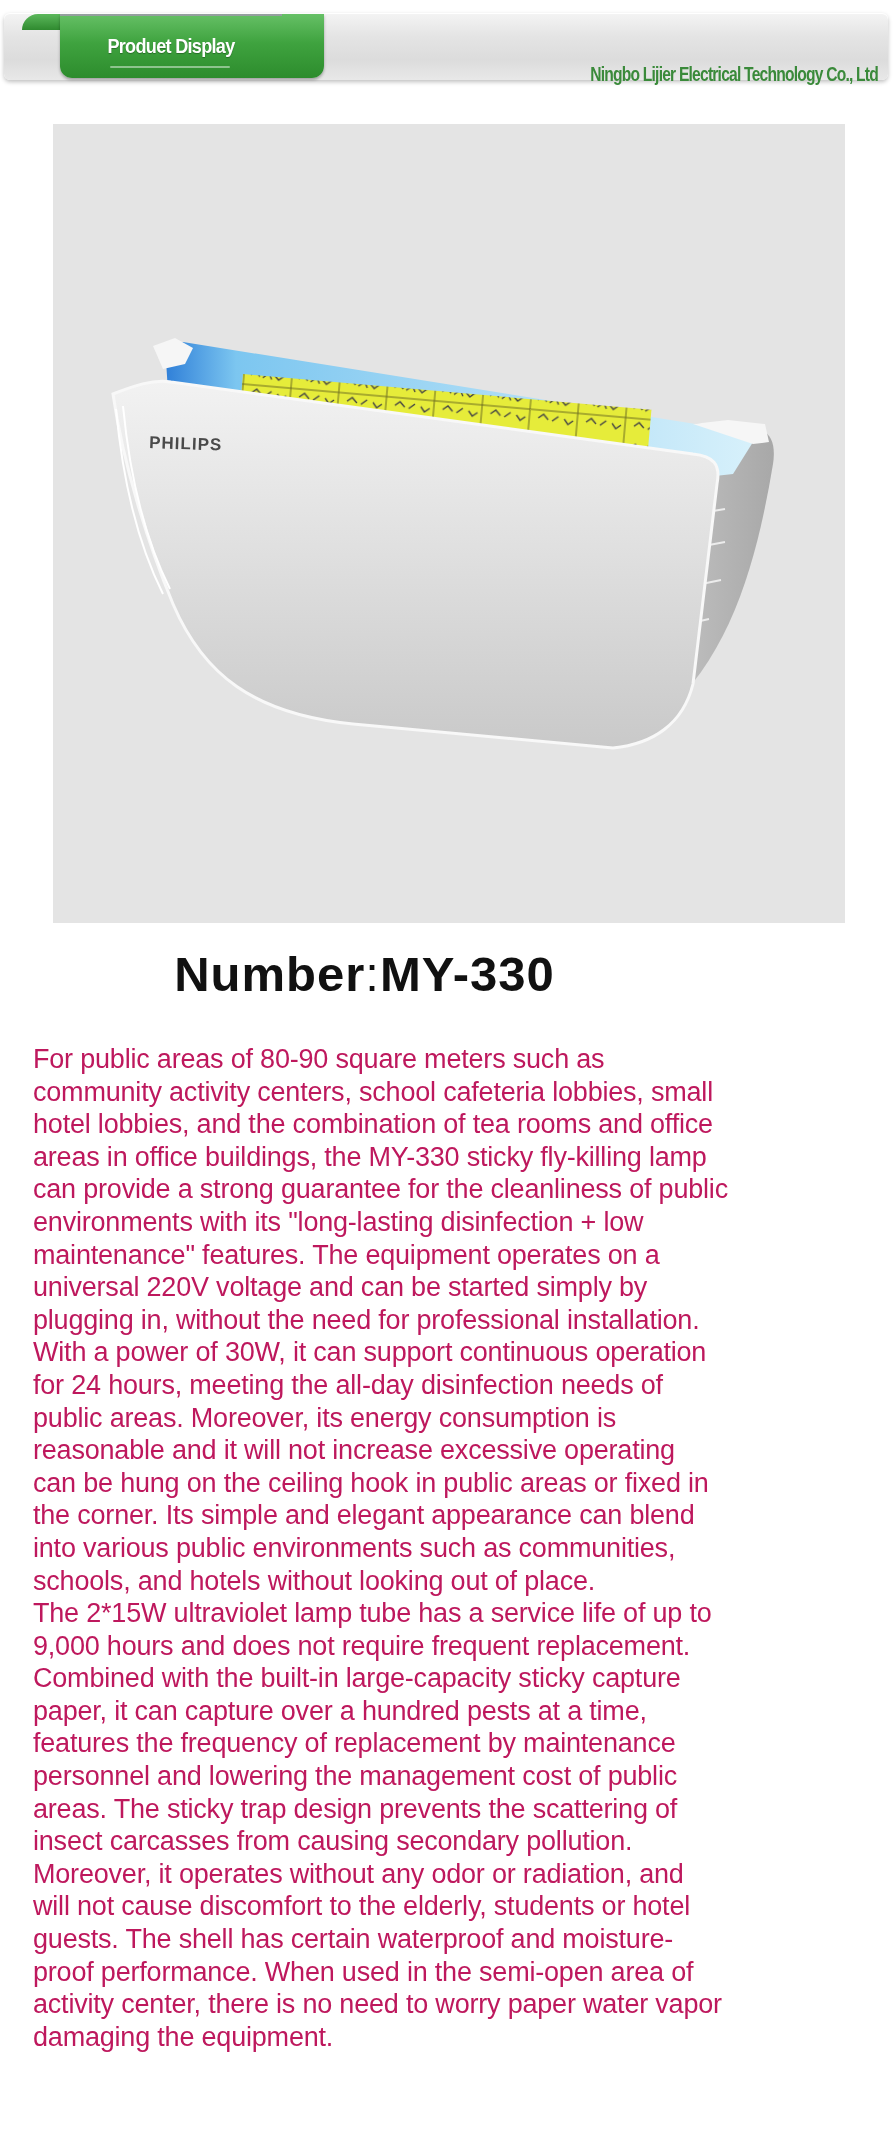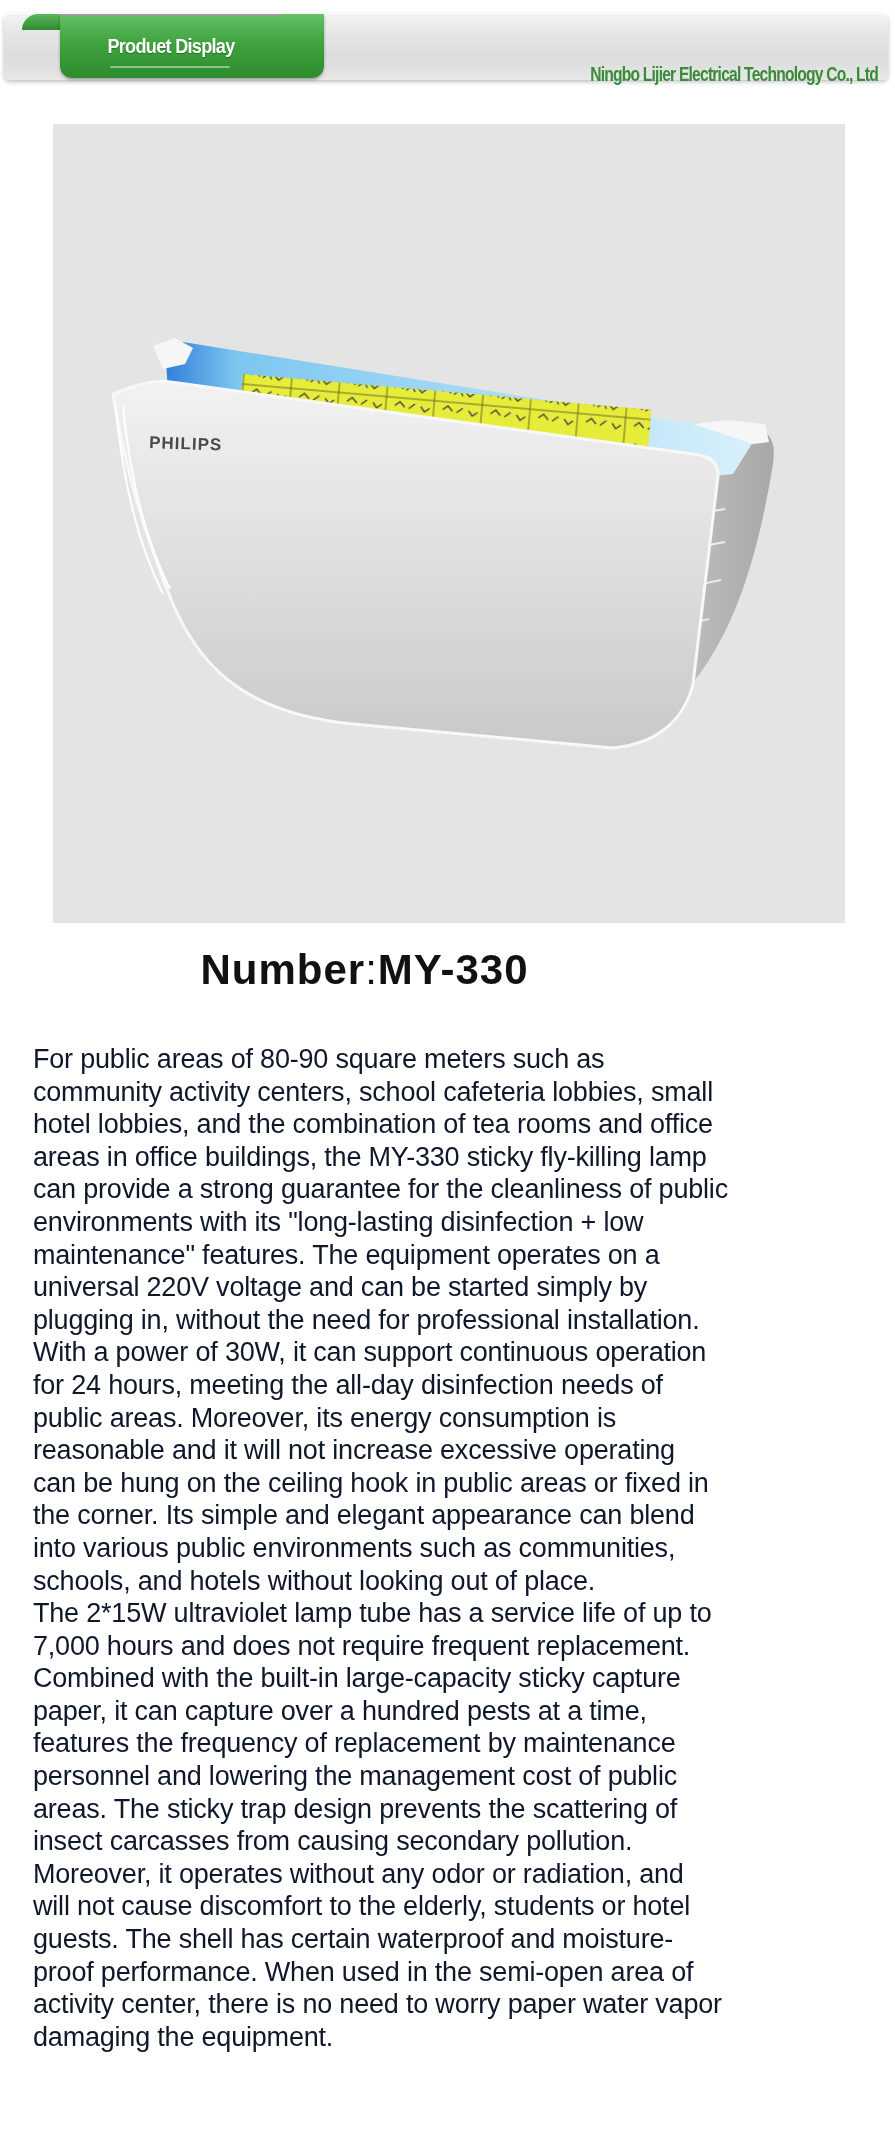--- a/index.html
+++ b/index.html
@@ -50,29 +50,29 @@
   
   .product-image {
     position: absolute; left: 53px; top: 124px; width: 792px; height: 799px;
     background: #e4e4e4;
   }
   .lamp { position: absolute; left: 0; top: 0; width: 792px; height: 799px; }
 
   
   .title {
     position: absolute; left: 0; top: 946px; width: 729px; text-align: center;
-    font-size: 42px; font-weight: bold; color: #111; letter-spacing: 1px;
+    font-size: 49px; font-weight: bold; color: #111; letter-spacing: 1px;
     font-family: "Liberation Sans", sans-serif;
   }
   .title .colon { font-weight: normal; }
 
   
   .body-text {
     position: absolute; left: 33px; top: 1043px; width: 850px;
-    font-size: 27px; line-height: 32.6px; color: #0f172a;
+    font-size: 27px; line-height: 32.6px; color: #be185d;
     font-family: "Liberation Sans", sans-serif; letter-spacing: -0.2px;
   }
   .body-text .line { display: block; white-space: nowrap; }
 </style>
 </head>
 <body>
 
 <div class="banner">
   <div class="banner-bar">
     <div class="company">Ningbo Lijier Electrical Technology Co., Ltd</div>
@@ -148,21 +148,21 @@
   <span class="line">plugging in, without the need for professional installation.</span>
   <span class="line">With a power of 30W, it can support continuous operation</span>
   <span class="line">for 24 hours, meeting the all-day disinfection needs of</span>
   <span class="line">public areas. Moreover, its energy consumption is</span>
   <span class="line">reasonable and it will not increase excessive operating</span>
   <span class="line">can be hung on the ceiling hook in public areas or fixed in</span>
   <span class="line">the corner. Its simple and elegant appearance can blend</span>
   <span class="line">into various public environments such as communities,</span>
   <span class="line">schools, and hotels without looking out of place.</span>
   <span class="line">The 2*15W ultraviolet lamp tube has a service life of up to</span>
-  <span class="line">7,000 hours and does not require frequent replacement.</span>
+  <span class="line">9,000 hours and does not require frequent replacement.</span>
   <span class="line">Combined with the built-in large-capacity sticky capture</span>
   <span class="line">paper, it can capture over a hundred pests at a time,</span>
   <span class="line">features the frequency of replacement by maintenance</span>
   <span class="line">personnel and lowering the management cost of public</span>
   <span class="line">areas. The sticky trap design prevents the scattering of</span>
   <span class="line">insect carcasses from causing secondary pollution.</span>
   <span class="line">Moreover, it operates without any odor or radiation, and</span>
   <span class="line">will not cause discomfort to the elderly, students or hotel</span>
   <span class="line">guests. The shell has certain waterproof and moisture-</span>
   <span class="line">proof performance. When used in the semi-open area of</span>

